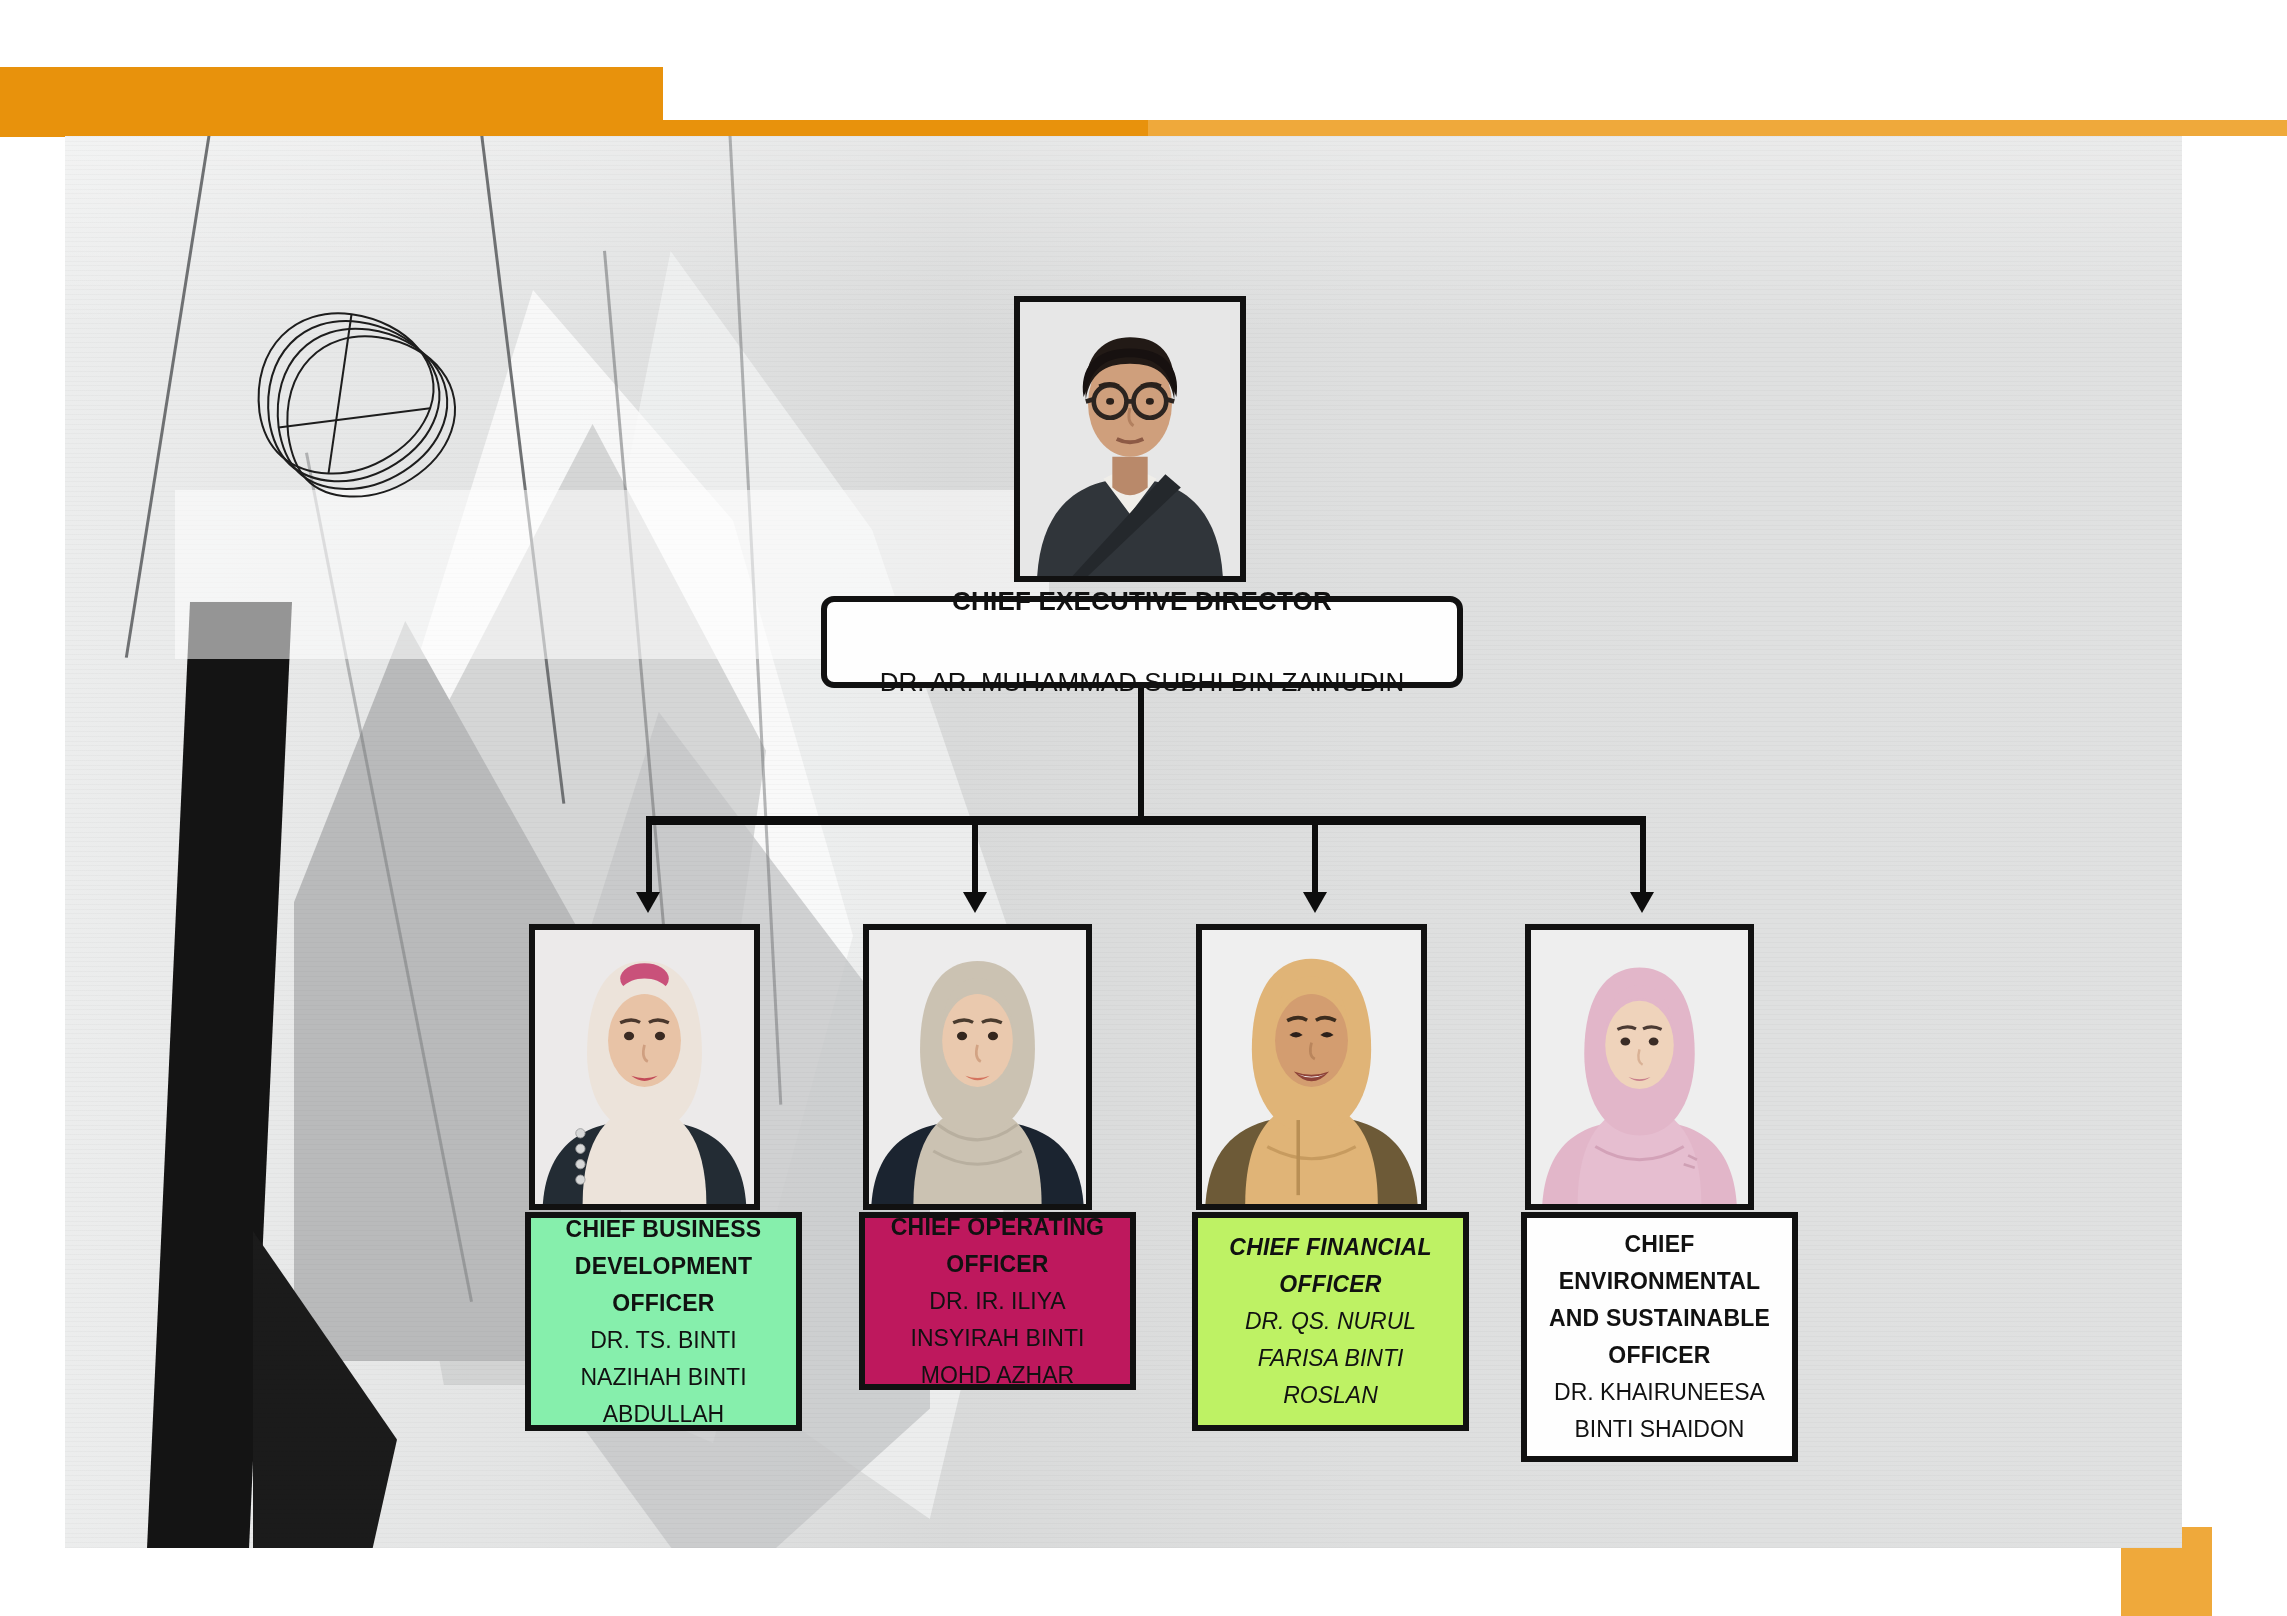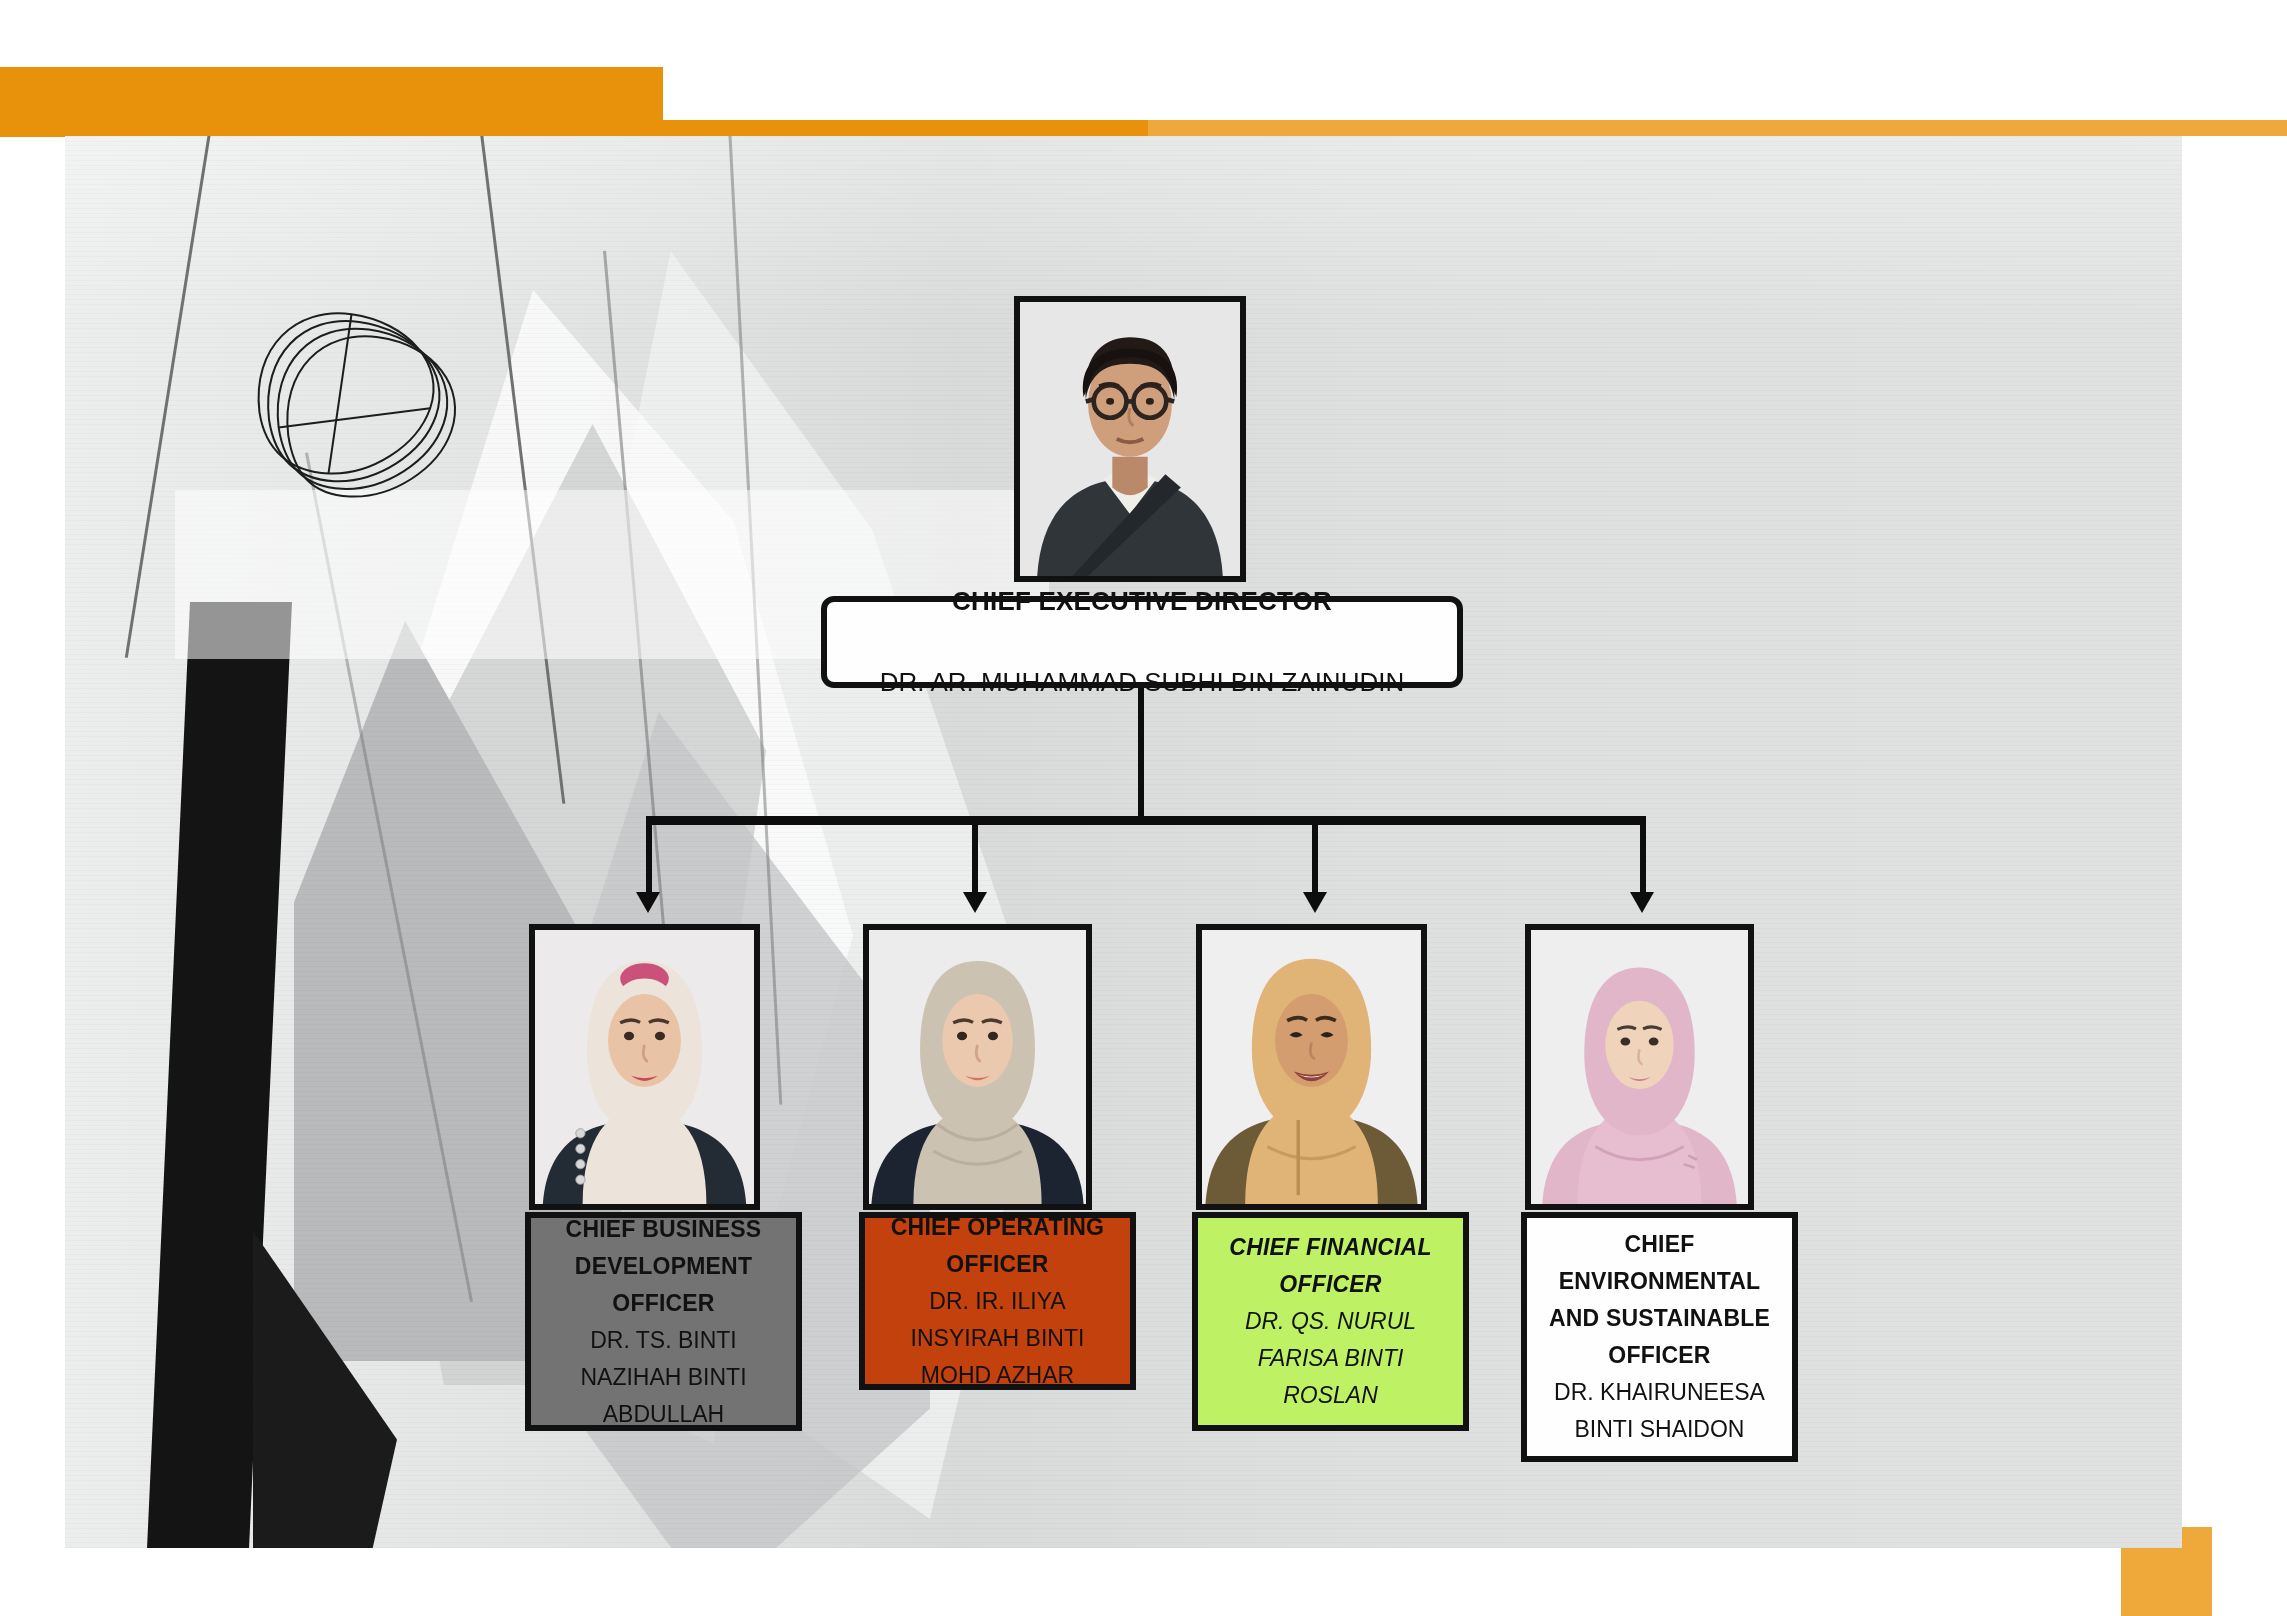--- a/index.html
+++ b/index.html
@@ -249,21 +249,21 @@
         <path d="M50,52 q-1.6,6 1.5,7.6" stroke="#cf9f80" stroke-width="1.2" fill="none"></path>
         <path d="M44,66 q6,4.6 12,0 q-6,2.2 -12,0 z" fill="#c24b58"></path>
         <g fill="#d7d8d8" stroke="#9a9b9c" stroke-width=".4">
           <circle cx="21" cy="92" r="2.1"></circle>
             <circle cx="21" cy="99" r="2.1"></circle>
           <circle cx="21" cy="106" r="2.1"></circle>
             <circle cx="21" cy="113" r="2.1"></circle>
         </g>
       </svg>
     </div>
-    <div class="node leaf" style="left: 525px; top: 1212px; height: 219px; border-color: rgb(17, 17, 17); background: #737373;">
+    <div class="node leaf" style="left: 525px; top: 1212px; height: 219px; border-color: rgb(17, 17, 17); background: #86efac;">
       <div class="title">CHIEF BUSINESS</div>
       <div class="title">DEVELOPMENT</div>
       <div class="title">OFFICER</div>
       <div class="name">DR. TS. BINTI</div>
       <div class="name">NAZIHAH BINTI</div>
       <div class="name">ABDULLAH</div>
     </div>
 
     <div class="photo" style="left: 863px; top: 924px; width: 229px; height: 286px; border-color: rgb(17, 17, 17);">
       <div class="bg"></div>
@@ -277,21 +277,21 @@
         <path d="M39,42 q5,-2.4 9,-0.2" stroke="#4a3b2e" stroke-width="1.5" fill="none"></path>
         <path d="M52,41.8 q4,-2.2 9,0.2" stroke="#4a3b2e" stroke-width="1.5" fill="none"></path>
         <ellipse cx="43" cy="48" rx="2.3" ry="1.9" fill="#34271f"></ellipse>
         <ellipse cx="57" cy="48" rx="2.3" ry="1.9" fill="#34271f"></ellipse>
         <path d="M50,52 q-1.6,6 1.5,7.6" stroke="#d2a384" stroke-width="1.2" fill="none"></path>
         <path d="M44.5,66 q5.5,4 11,0 q-5.5,2 -11,0 z" fill="#d4745f"></path>
         <path d="M32,88 q18,14 36,0" stroke="#b8af9f" stroke-width="1.4" fill="none"></path>
         <path d="M30,100 q20,12 40,0" stroke="#b8af9f" stroke-width="1.4" fill="none"></path>
       </svg>
     </div>
-    <div class="node leaf" style="left: 859px; top: 1212px; height: 178px; border-color: rgb(17, 17, 17); background: #c2410c;">
+    <div class="node leaf" style="left: 859px; top: 1212px; height: 178px; border-color: rgb(17, 17, 17); background: #be185d;">
       <div class="title">CHIEF OPERATING</div>
       <div class="title">OFFICER</div>
       <div class="name">DR. IR. ILIYA</div>
       <div class="name">INSYIRAH BINTI</div>
       <div class="name">MOHD AZHAR</div>
     </div>
 
     <div class="photo" style="left: 1196px; top: 924px; width: 231px; height: 286px; border-color: rgb(17, 17, 17);">
       <div class="bg"></div>
       <svg viewBox="0 0 100 124" preserveAspectRatio="xMidYMid slice">

